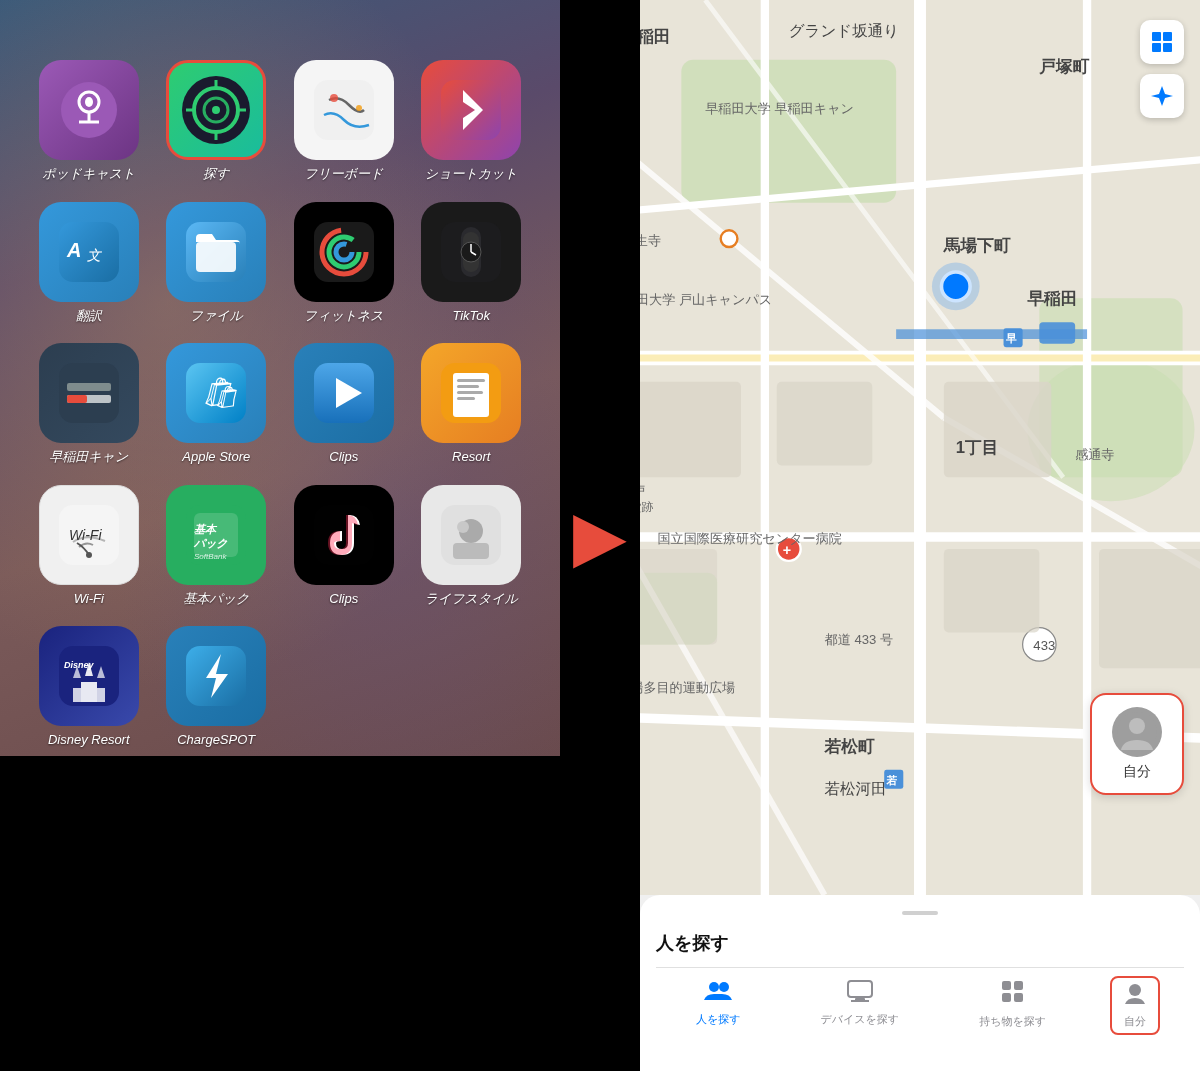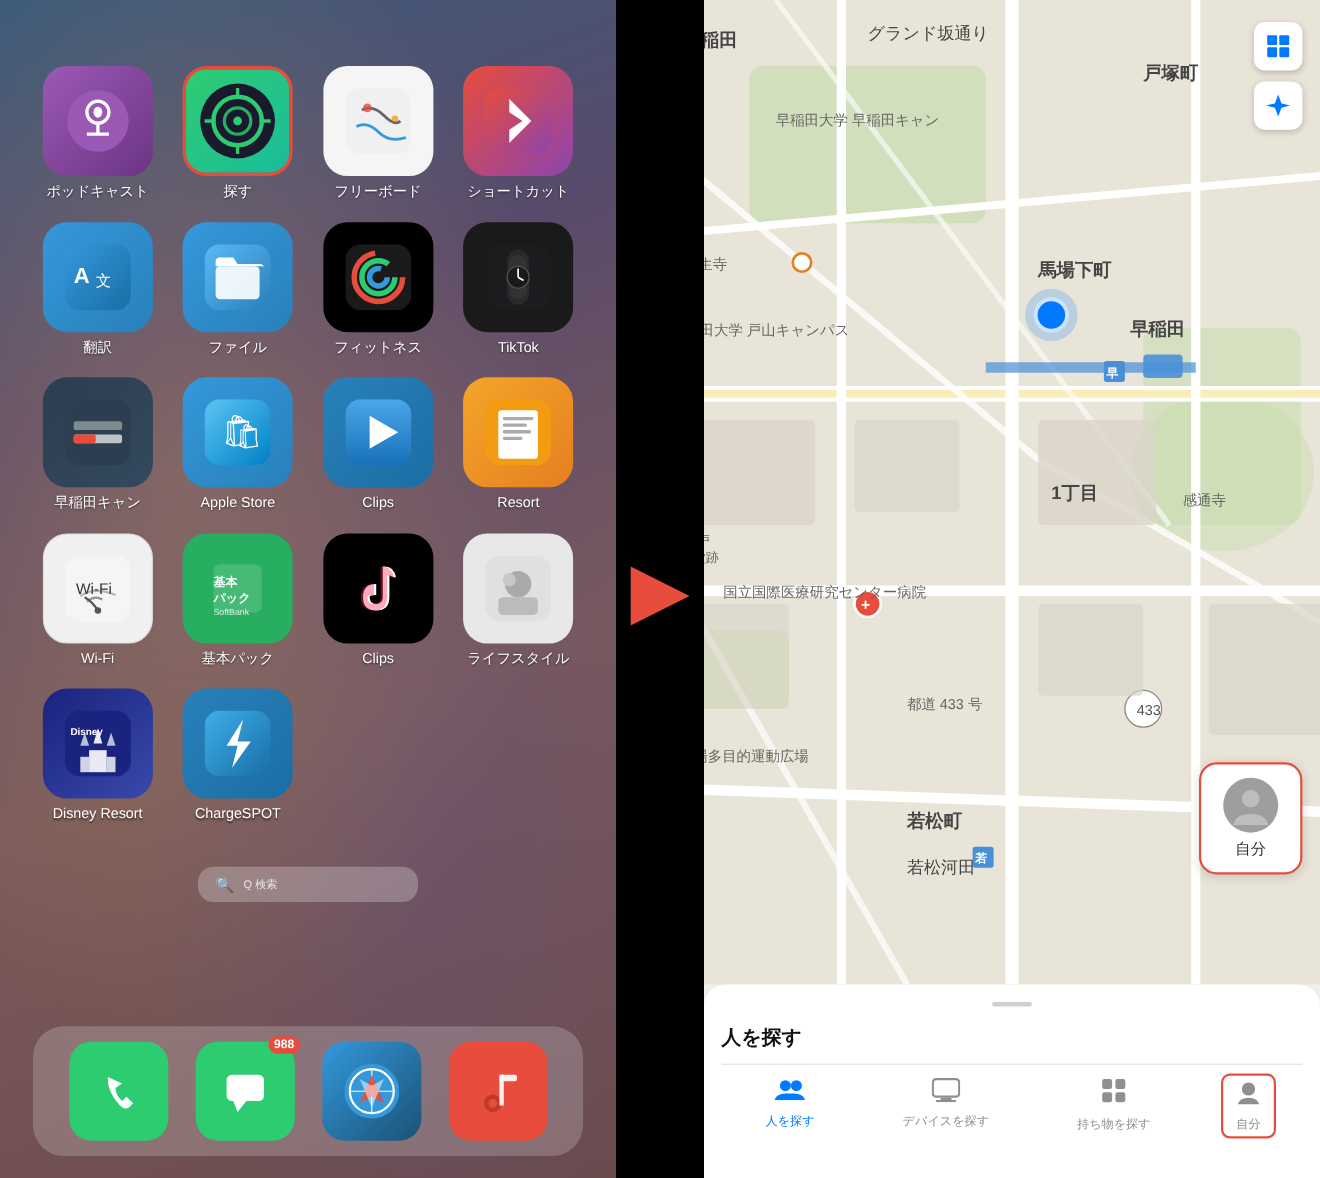--- a/index.html
+++ b/index.html
@@ -8,24 +8,25 @@
       height: 1071px;
       display: flex;
       font-family: -apple-system, 'Helvetica Neue', sans-serif;
       overflow: hidden;
       background: #000;
     }
 
     
     .left-panel {
       width: 560px;
-      height: 1071px;
+      height: 756px;
       position: relative;
       overflow: hidden;
       flex-shrink: 0;
+      font-style: italic;
     }
 
     .home-bg {
       position: absolute;
       inset: 0;
       background: linear-gradient(160deg, #3a5a7a 0%, #5a4a6a 30%, #7a5a5a 60%, #6a4a4a 100%);
     }
 
     .home-bg::before {
       content: '';

